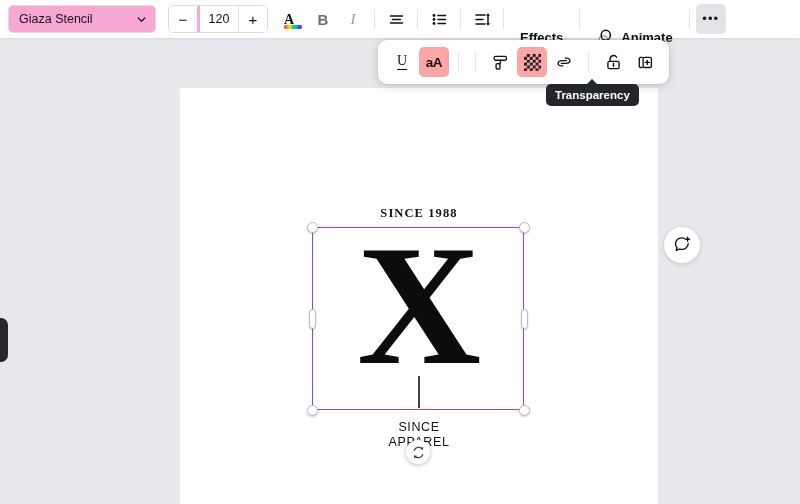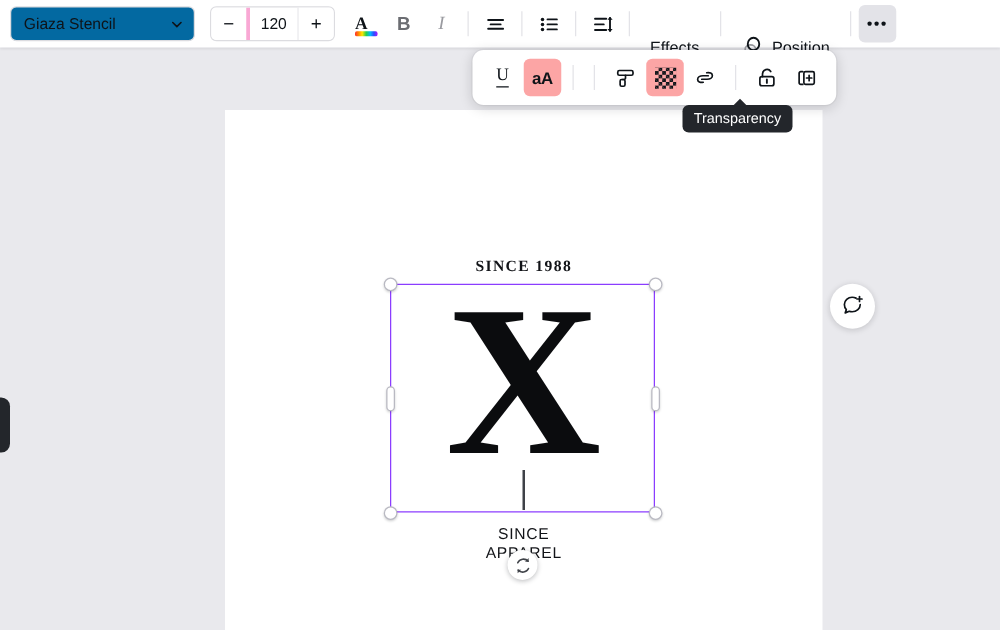--- a/index.html
+++ b/index.html
@@ -18,21 +18,21 @@
     display: flex; align-items: center;
     padding: 0 8px;
     box-shadow: 0 1px 2px rgba(14,19,24,0.08);
     z-index: 40;
   }
   .font-select {
     width: 148px; height: 28px;
     border: 1px solid #dcdce0; border-radius: 5px;
     display: flex; align-items: center; justify-content: space-between;
     padding: 0 8px 0 10px;
-    background: #0369a1; cursor: pointer;
+    background: #f9a8d4; cursor: pointer;
   }
   .font-select .fname {
     font-size: 12.5px; color: #0e1318; font-weight: 500;
     white-space: nowrap; overflow: hidden; text-overflow: ellipsis;
   }
   .chev { width: 11px; height: 11px; flex: none; color: #0e1318; }
 
   .size-group {
     display: flex; align-items: center; height: 28px;
     border: 1px solid #dcdce0; border-radius: 5px; overflow: hidden;
@@ -52,21 +52,21 @@
 
   .tb-btn {
     width: 30px; height: 30px; border-radius: 5px;
     display: flex; align-items: center; justify-content: center;
     cursor: pointer; flex: none;
   }
   .tb-btn.active { background: #e3e3e8; }
   .tb-text {
     height: 30px; border-radius: 5px; padding: 0 10px;
     display: flex; align-items: center; gap: 7px;
-    font-size: 13px; color: #0e1318; font-weight: 400; cursor: pointer;
+    font-size: 13px; color: #0e1318; font-weight: 700; cursor: pointer;
     flex: none;
     margin-top: 36px;
   }
   .divider { width: 1px; height: 20px; background: #e3e3e8; margin: 0 6px; flex: none; }
 
   .colorA { position: relative; width: 18px; height: 19px; }
   .colorA .glyph {
     font-size: 14px; font-weight: 600; color: #0e1318;
     line-height: 13px; text-align: center; font-family: "Liberation Serif", serif;
   }
@@ -107,21 +107,21 @@
       linear-gradient(45deg, #0e1318 25%, transparent 25%, transparent 75%, #0e1318 75%),
       linear-gradient(45deg, #0e1318 25%, transparent 25%, transparent 75%, #0e1318 75%);
     background-size: 5.8px 5.8px;
     background-position: 0 0, 2.9px 2.9px;
   }
 
   
   .tooltip {
     position: absolute; left: 546px; top: 84px;
     background: #23262b; color: #fff;
-    font-size: 11.5px; font-weight: 400;
+    font-size: 11.5px; font-weight: 700;
     padding: 5px 9px; border-radius: 5px;
     white-space: nowrap; z-index: 60;
   }
   .tooltip::after {
     content: ""; position: absolute; left: 40px; top: -5px;
     border-left: 6px solid transparent; border-right: 6px solid transparent;
     border-bottom: 6px solid #23262b;
   }
 
   
@@ -311,21 +311,21 @@
 
     <div class="divider"></div>
 
     <div class="tb-text">
       <span>
         <svg width="18" height="18" viewBox="0 0 18 18">
           <ellipse cx="7.3" cy="11.3" rx="4.2" ry="3.4" fill="none" stroke="#9a9ba0" stroke-width="1.4"></ellipse>
           <ellipse cx="9.8" cy="7.2" rx="4.6" ry="5" fill="none" stroke="#0e1318" stroke-width="1.5"></ellipse>
         </svg>
       </span>
-      <span>Position</span>
+      <span>Animate</span>
     </div>
 
     <div class="divider"></div>
 
     <div class="tb-btn active">
       <span style="font-size:13px;color:#0e1318;letter-spacing:1px;line-height:10px;">•••</span>
     </div>
   </div>
 
   <div class="panel-handle"></div>

